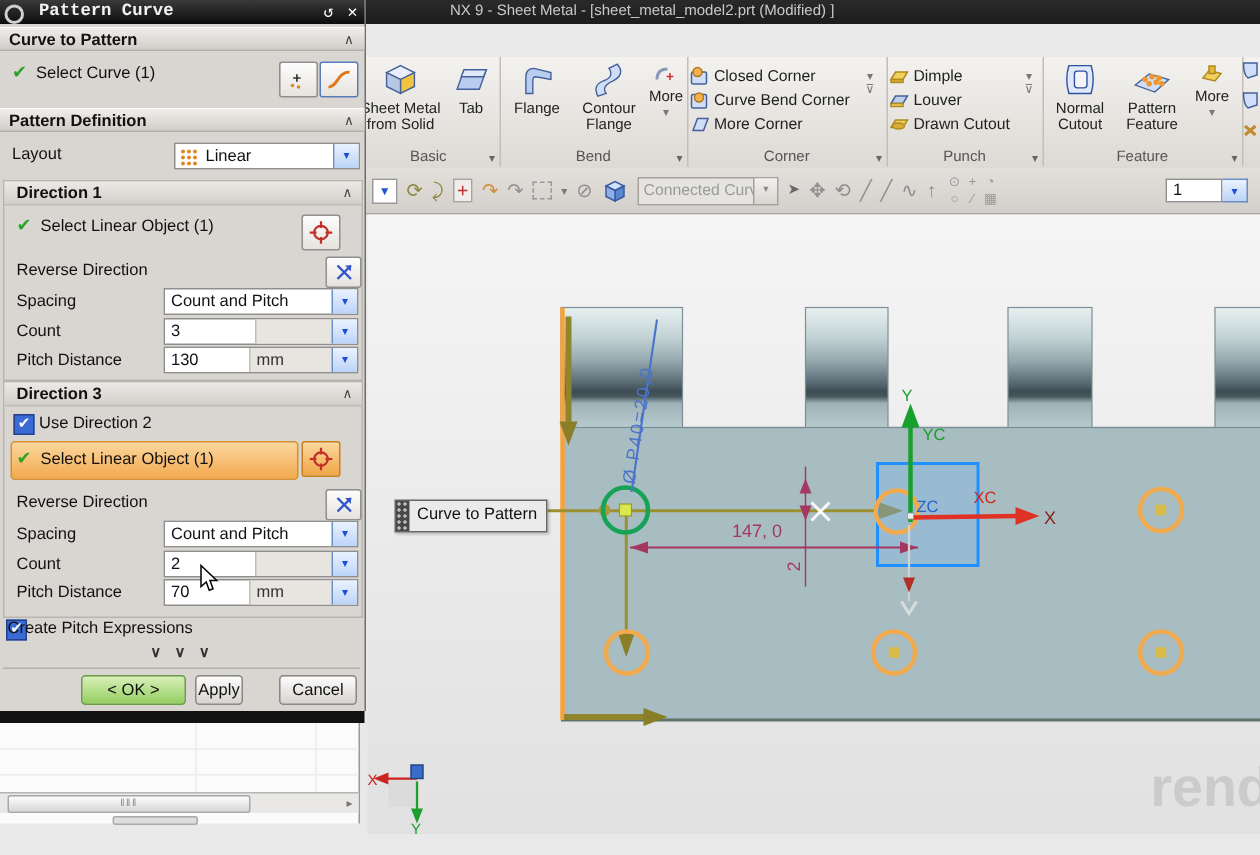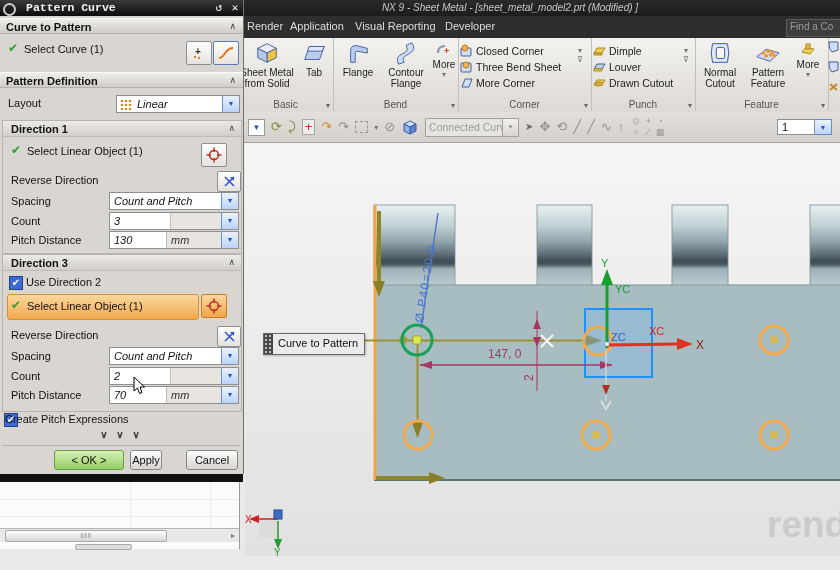--- a/index.html
+++ b/index.html
@@ -2,21 +2,21 @@
 <html><head>
 <meta charset="utf-8">
 <style>
   html,body{margin:0;padding:0;background:#888;}
   #app{position:relative;width:840px;height:570px;overflow:hidden;background:#e9e9e9;
        font-family:"Liberation Sans",sans-serif;font-size:11px;color:#111;}
   .abs{position:absolute;}
 
   
   #titlebar{left:0;top:0;width:840px;height:16px;background:linear-gradient(#2a2a2a,#1c1c1c);}
-  #title-text{left:300px;top:2px;width:420px;text-align:center;color:#c9c9c9;font-size:10px;white-space:nowrap;font-style:italic;}
+  #title-text{left:300px;top:2px;width:420px;color:#c9c9c9;font-size:10px;white-space:nowrap;}
   #menubar{left:0;top:16px;width:840px;height:22px;background:#2e2e2e;}
   .menu-item{position:absolute;top:4px;color:#ddd;font-size:11px;}
   #find-box{left:786px;top:3px;width:52px;height:14px;background:#3d3d3d;border:1px solid #5c5c5c;
             color:#9a9a9a;font-size:10px;padding:1px 3px;white-space:nowrap;overflow:hidden;}
 
   
   #ribbon{left:0;top:38px;width:840px;height:74px;background:linear-gradient(#f3f2ef,#ddd9d4);
           border-bottom:1px solid #b2aeaa;}
   .rgroup{position:absolute;top:0;height:73px;border-right:1px solid #c2beb8;}
   .rgroup-label{position:absolute;bottom:1px;left:0;width:100%;text-align:center;font-size:10px;color:#555;}
@@ -67,21 +67,21 @@
             padding:2px 0 0 6px;box-sizing:border-box;}
   .sec-head .col{position:absolute;right:7px;top:2px;font-weight:normal;color:#444;font-size:9px;}
   .gbox{position:absolute;left:2px;width:238px;border:1px solid #b8b5b0;background:#d9d6d1;}
   .gbox-head{height:16px;background:linear-gradient(#eceae6,#d2cfca);border-bottom:1px solid #bfbcb7;
              font-weight:bold;padding:2px 0 0 8px;box-sizing:border-box;position:relative;}
   .gbox-head .col{position:absolute;right:6px;top:2px;font-weight:normal;color:#444;font-size:9px;}
   .drow{position:absolute;left:0;width:238px;height:20px;}
   .dlabel{position:absolute;left:8px;top:3px;color:#111;}
   .check{color:#2ba32b;font-size:12px;position:absolute;left:8px;top:1px;}
   .field{position:absolute;display:flex;height:18px;border:1px solid #8f8f8f;background:#fff;box-sizing:border-box;}
-  .field .cell{padding:2px 4px;font-size:11px;white-space:nowrap;overflow:hidden;font-style:italic;}
+  .field .cell{padding:2px 4px;font-size:11px;white-space:nowrap;overflow:hidden;}
   .field .dis{background:#e8e5e0;border-left:1px solid #c0bdb8;color:#333;}
   .field .dd{width:16px;background:linear-gradient(#fdfdfd,#e4e1dc);border-left:1px solid #9a9a9a;
              color:#1d4ed8;font-size:8px;text-align:center;line-height:16px;flex:0 0 16px;}
   .sq-btn{position:absolute;width:24px;height:22px;background:linear-gradient(#fdfdfd,#e6e3de);
           border:1px solid #8f8f8f;border-radius:2px;display:flex;align-items:center;justify-content:center;}
   .checkbox{position:absolute;width:12px;height:12px;background:#3a6ad4;border:1px solid #26408c;
             color:#fff;font-size:10px;line-height:12px;text-align:center;}
   #hl-row{position:absolute;left:4px;width:190px;height:24px;border-radius:3px;
           background:linear-gradient(#fbd79e,#f2a94e);border:1px solid #d98f2e;}
   #chevrons{position:absolute;left:0;top:429px;width:243px;text-align:center;font-size:10px;
@@ -111,27 +111,20 @@
 </style>
 </head>
 <body>
 
 <div id="app">
 
   <div class="abs" id="titlebar">
     <div class="abs" id="title-text">NX 9 - Sheet Metal - [sheet_metal_model2.prt (Modified) ]</div>
   </div>
 
-  <div class="abs" id="menubar">
-    <span class="menu-item" style="left:247px">Render</span>
-    <span class="menu-item" style="left:290px">Application</span>
-    <span class="menu-item" style="left:355px">Visual Reporting</span>
-    <span class="menu-item" style="left:445px">Developer</span>
-    <div class="abs" id="find-box">Find a Co</div>
-  </div>
 
   <div class="abs" id="ribbon">
 
     <div class="rgroup" style="left:238px;width:95px">
       <div class="big-btn" style="left:0;width:58px">
         <svg width="26" height="26" viewBox="0 0 28 28">
             <polygon points="4,9 14,4 24,9 14,14" fill="#e8eefa" stroke="#44609a"></polygon>
             <polygon points="14,14 24,9 24,19 14,24" fill="#f0c440" stroke="#44609a"></polygon>
             <polygon points="4,9 14,14 14,24 4,19" fill="#b8c8e4" stroke="#44609a"></polygon>
           </svg>
@@ -179,21 +172,21 @@
             <rect x="1" y="4" width="10" height="8" rx="1" fill="#cfdef6" stroke="#44609a"></rect>
             <circle cx="5" cy="4" r="3" fill="#f4b04a" stroke="#b07820"></circle>
           </svg>
         <span>Closed Corner</span>
       </div>
       <div class="row-btn" style="top:21px">
         <svg width="13" height="13" viewBox="0 0 13 13">
             <rect x="1" y="3" width="10" height="9" rx="1" fill="#cfdef6" stroke="#44609a"></rect>
             <circle cx="6" cy="5" r="3" fill="#f4b04a" stroke="#b07820"></circle>
           </svg>
-        <span>Three Bend Sheet</span>
+        <span>Curve Bend Corner</span>
       </div>
       <div class="row-btn" style="top:37px">
         <svg width="13" height="13" viewBox="0 0 13 13">
             <polygon points="2,11 5,3 12,3 9,11" fill="#cfdef6" stroke="#44609a"></polygon>
           </svg>
         <span>More Corner</span>
       </div>
       <div class="arrows-col" style="left:115px;top:8px">
         <div class="mini-caret">▾</div>
         <div class="mini-caret">⊽</div>

